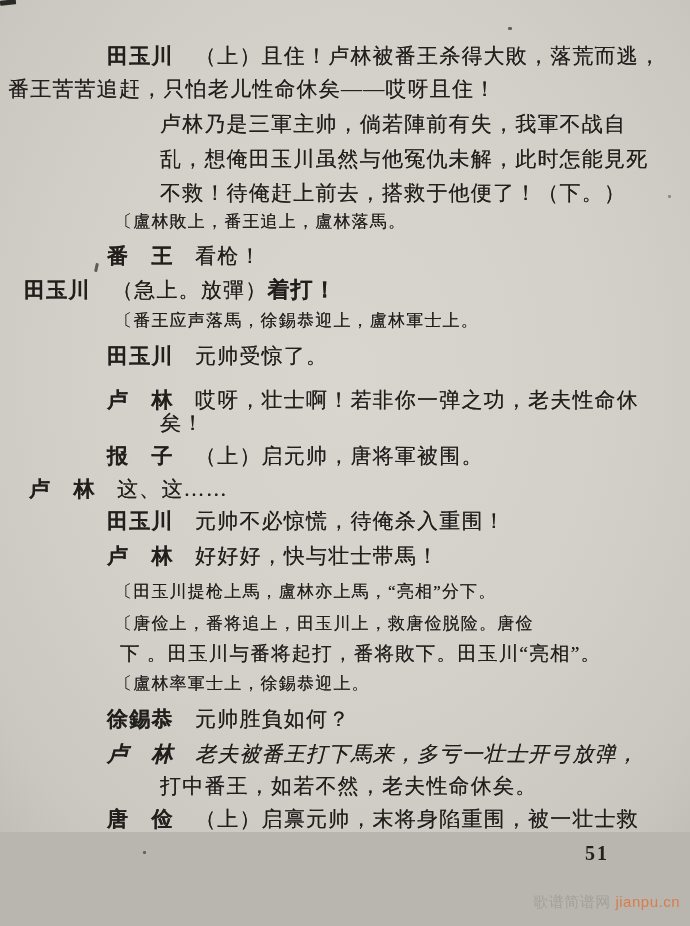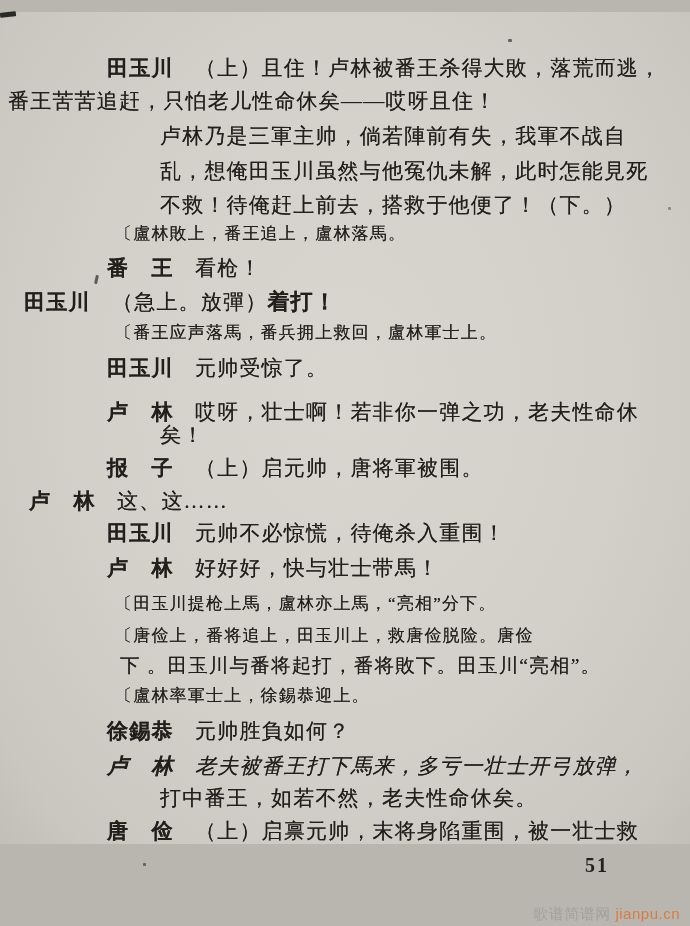--- a/index.html
+++ b/index.html
@@ -7,21 +7,20 @@
     width:690px;height:926px;
     font-family:"Liberation Serif","DejaVu Serif",serif;
     background:#b9b6af;
     overflow:hidden;
   }
   .page{
     position:relative;
     width:690px;height:832px;
     background:radial-gradient(ellipse at 50% 45%, #d9d6cf 0%, #d3d0c9 55%, #cac7c0 88%, #c2bfb8 100%);
     color:#211f1c;
-    margin-top:12px;
   }
   .line{
     position:absolute;
     left:0;right:0;
     font-size:21px;
     letter-spacing:1.2px;
     white-space:nowrap;
     text-shadow:0 0 0.6px rgba(25,25,25,0.75);
   }
   .line.dialogue{padding-left:107px;}
@@ -61,21 +60,21 @@
 <div class="page">
   <div id="lines-root">
       <div class="line dialogue" style="top: 42px;"><span class="speaker">田玉川</span><span>（上）且住！卢林被番王杀得大敗，落荒而逃，</span></div>
       <div class="line cont" style="top: 75px; padding-left: 8px;"><span>番王苦苦追赶，只怕老儿性命休矣——哎呀且住！</span></div>
       <div class="line cont" style="top: 110px;"><span>卢林乃是三軍主帅，倘若陣前有失，我軍不战自</span></div>
       <div class="line cont" style="top: 145px;"><span>乱，想俺田玉川虽然与他冤仇未解，此时怎能見死</span></div>
       <div class="line cont" style="top: 179px;"><span>不救！待俺赶上前去，搭救于他便了！（下。）</span></div>
       <div class="line stage" style="top: 210px;"><span>〔盧林敗上，番王追上，盧林落馬。</span></div>
       <div class="line dialogue" style="top: 242px;"><span class="speaker">番　王</span><span>看枪！</span></div>
       <div class="line dialogue" style="top: 275px; padding-left: 24px;"><span class="speaker">田玉川</span><span>（急上。放彈）</span><span class="emph">着打！</span></div>
-      <div class="line stage" style="top: 309px;"><span>〔番王应声落馬，番兵拥上救回，盧林軍士上。</span></div>
+      <div class="line stage" style="top: 309px;"><span>〔番王应声落馬，徐錫恭迎上，盧林軍士上。</span></div>
       <div class="line dialogue" style="top: 342px;"><span class="speaker">田玉川</span><span>元帅受惊了。</span></div>
       <div class="line dialogue" style="top: 386px;"><span class="speaker">卢　林</span><span>哎呀，壮士啊！若非你一弹之功，老夫性命休</span></div>
       <div class="line cont" style="top: 409px;"><span>矣！</span></div>
       <div class="line dialogue" style="top: 442px;"><span class="speaker">报　子</span><span>（上）启元帅，唐将軍被围。</span></div>
       <div class="line dialogue" style="top: 475px; padding-left: 29px;"><span class="speaker">卢　林</span><span>这、这……</span></div>
       <div class="line dialogue" style="top: 507px;"><span class="speaker">田玉川</span><span>元帅不必惊慌，待俺杀入重围！</span></div>
       <div class="line dialogue" style="top: 542px;"><span class="speaker">卢　林</span><span>好好好，快与壮士带馬！</span></div>
       <div class="line stage" style="top: 580px;"><span>〔田玉川提枪上馬，盧林亦上馬，“亮相”分下。</span></div>
       <div class="line stage" style="top: 612px;"><span>〔唐俭上，番将追上，田玉川上，救唐俭脱险。唐俭</span></div>
       <div class="line stagecont" style="top: 640px;"><span>下 。田玉川与番将起打，番将敗下。田玉川“亮相”。</span></div>

